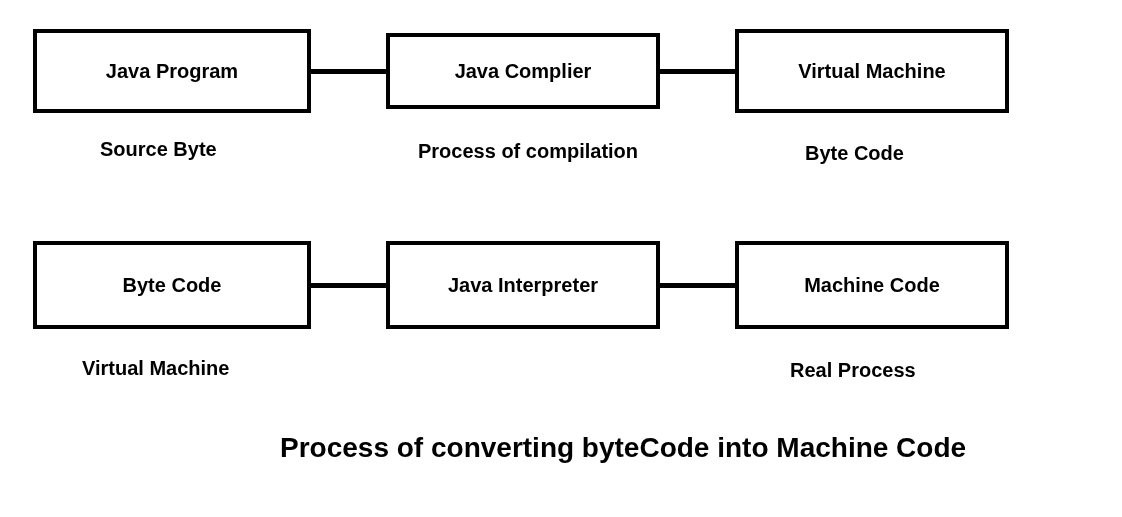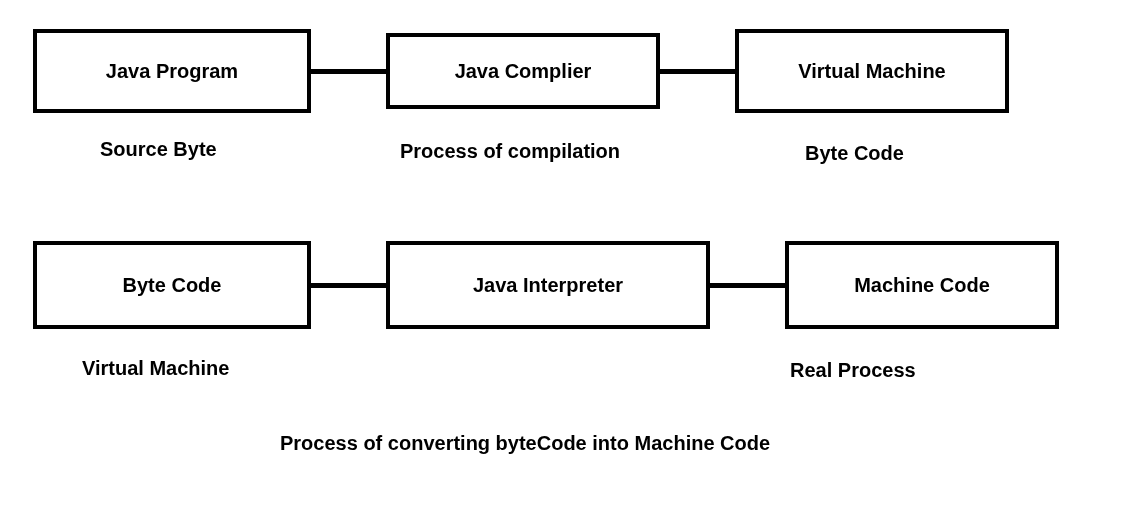--- a/index.html
+++ b/index.html
@@ -37,21 +37,21 @@
     .sublabel {
       position: absolute;
       font-weight: bold;
       font-size: 20px;
       color: #000;
       text-align: center;
     }
     .caption {
       position: absolute;
       font-weight: bold;
-      font-size: 20px;
+      font-size: 28px;
       color: #000;
     }
   </style>
 </head>
 <body>
 
 <div class="row" style="left:33px; top:29px;">
   <div class="box" style="width:278px; height:84px;">
     <span>Java Program</span>
   </div>
@@ -59,29 +59,29 @@
   <div class="box" style="width:274px; height:76px;">
     <span>Java Complier</span>
   </div>
   <div class="connector" style="width:75px;"></div>
   <div class="box" style="width:274px; height:84px;">
     <span>Virtual Machine</span>
   </div>
 </div>
 
 <div class="sublabel" style="left:100px; top:138px;">Source Byte</div>
-<div class="sublabel" style="left:400px; top:140px;">Process of compilation</div>
+<div class="sublabel" style="left:418px; top:140px;">Process of compilation</div>
 <div class="sublabel" style="left:805px; top:142px;">Byte Code</div>
 
 <div class="row" style="left:33px; top:241px;">
   <div class="box" style="width:278px; height:88px;">
     <span>Byte Code</span>
   </div>
   <div class="connector" style="width:75px;"></div>
-  <div class="box" style="width:324px; height:88px;">
+  <div class="box" style="width:274px; height:88px;">
     <span>Java Interpreter</span>
   </div>
   <div class="connector" style="width:75px;"></div>
   <div class="box" style="width:274px; height:88px;">
     <span>Machine Code</span>
   </div>
 </div>
 
 <div class="sublabel" style="left:82px; top:357px;">Virtual Machine</div>
 <div class="sublabel" style="left:790px; top:359px;">Real Process</div>

